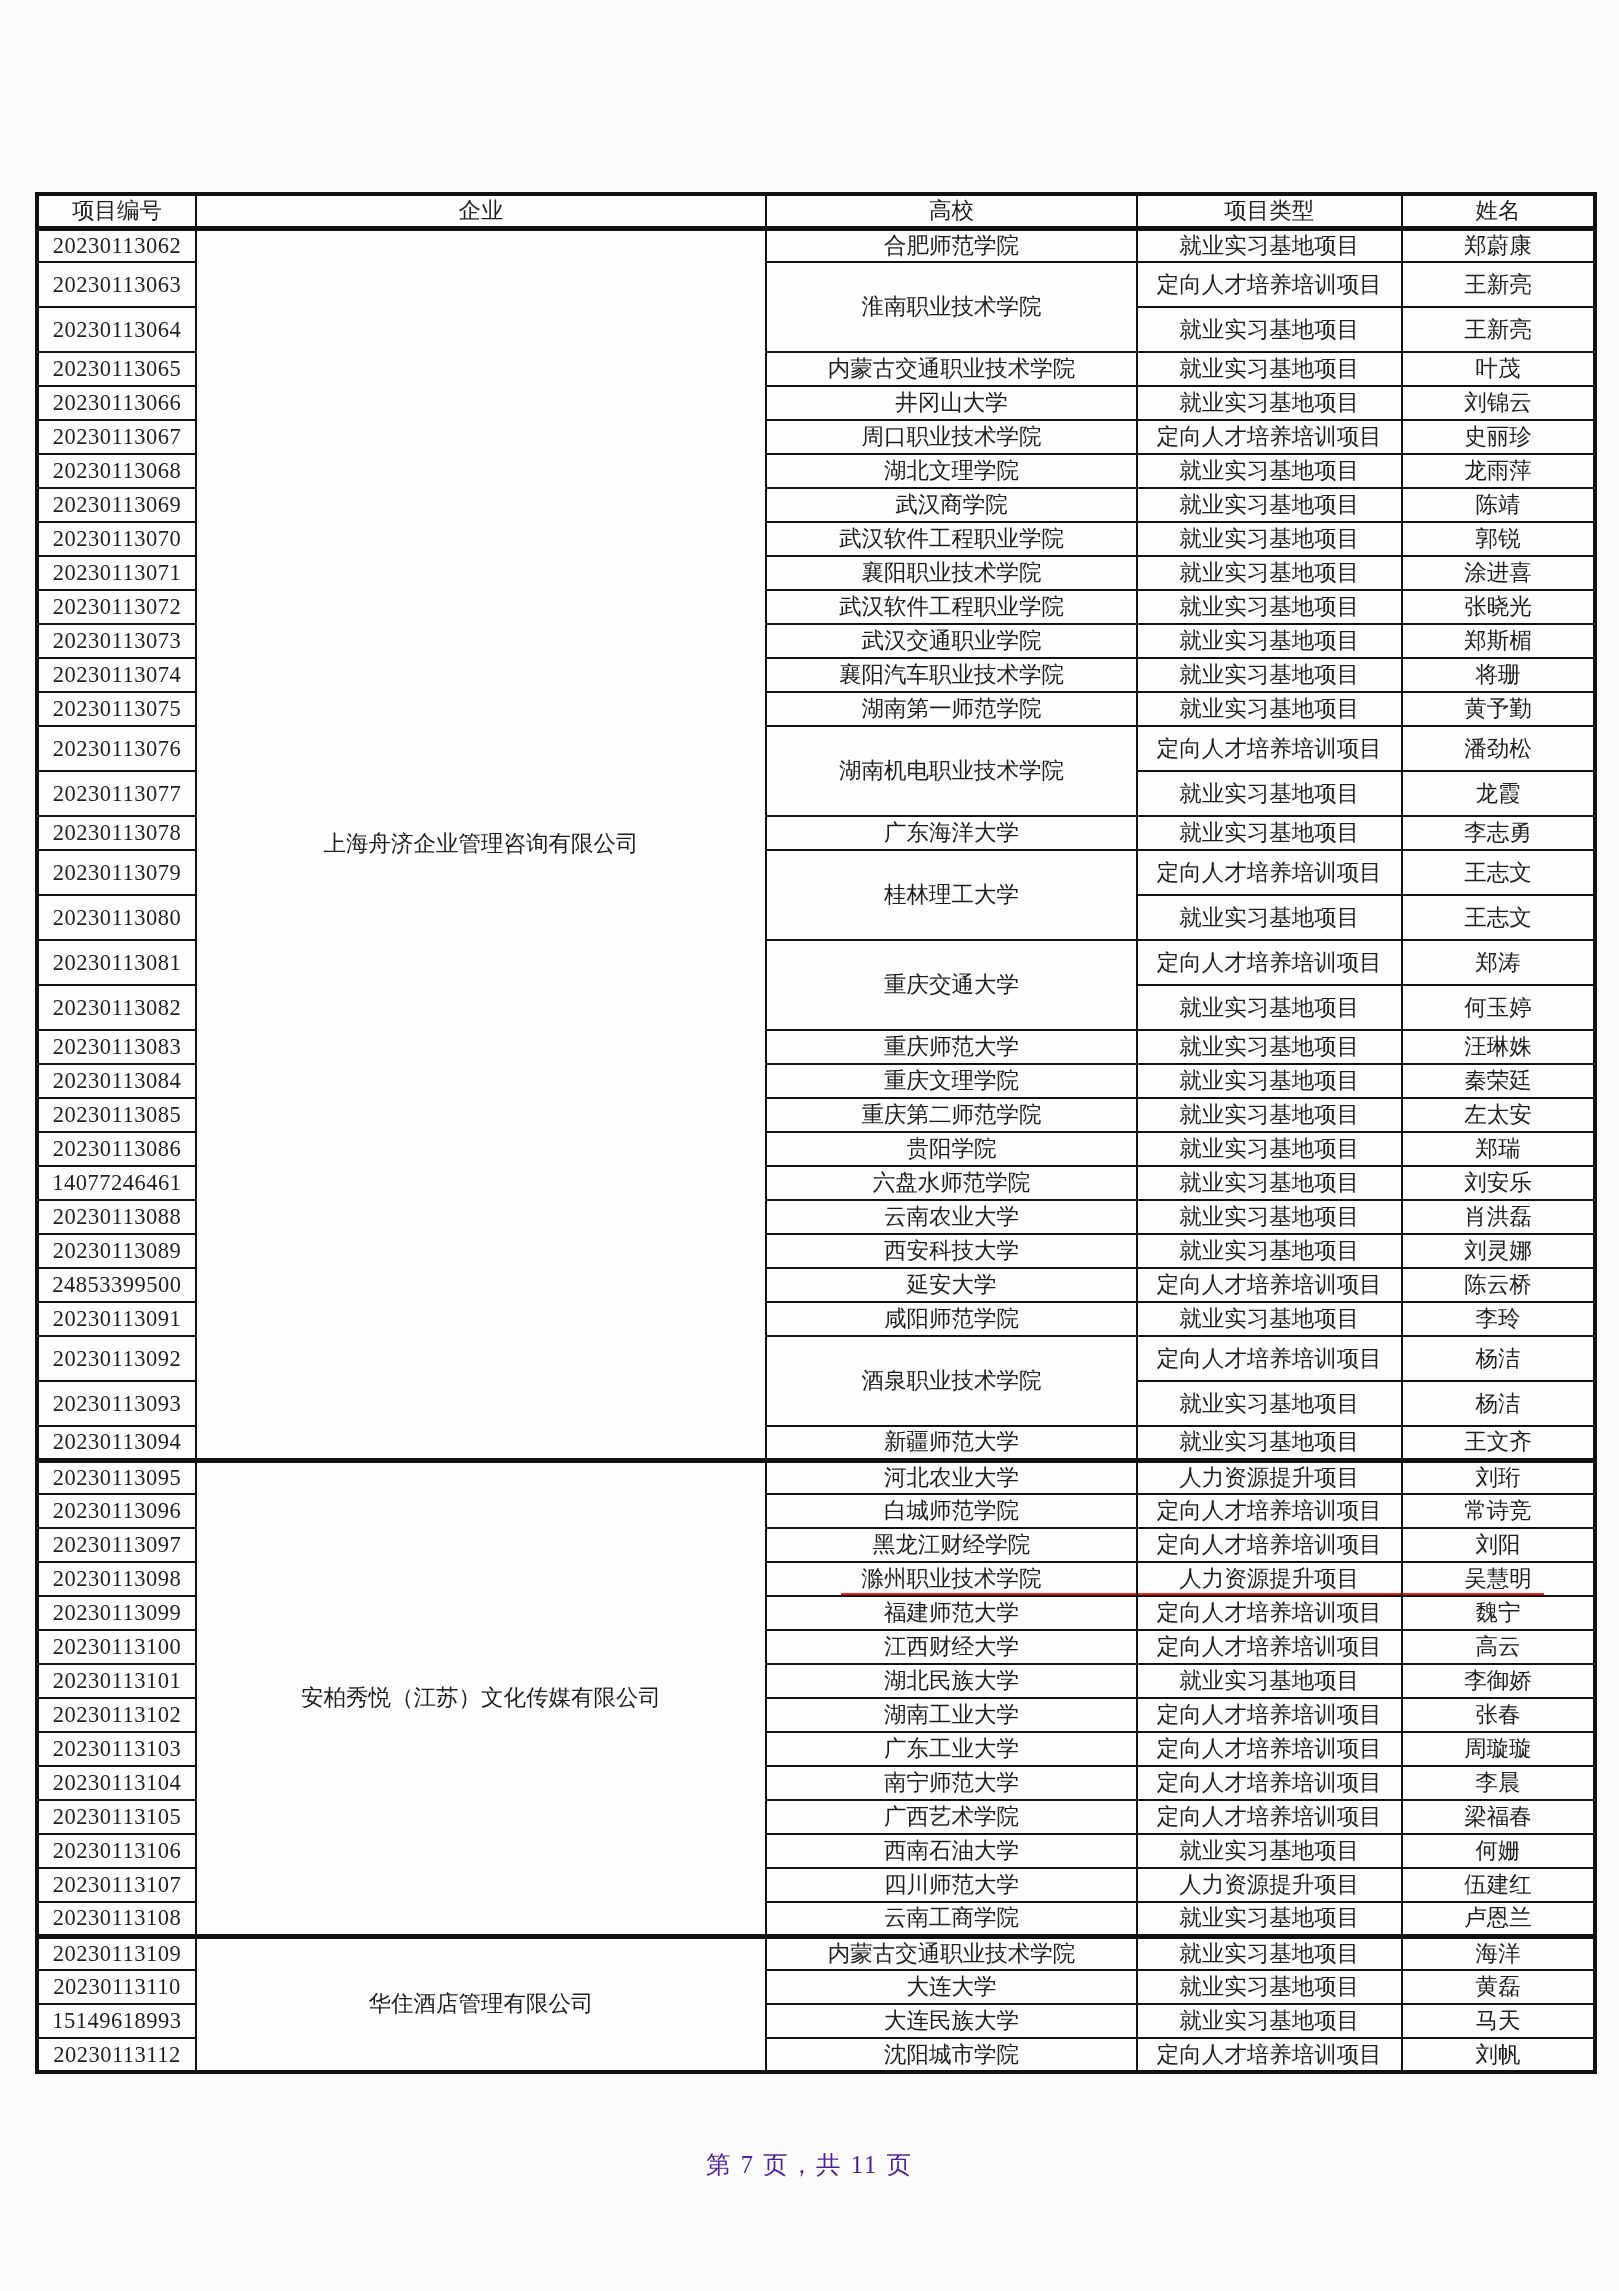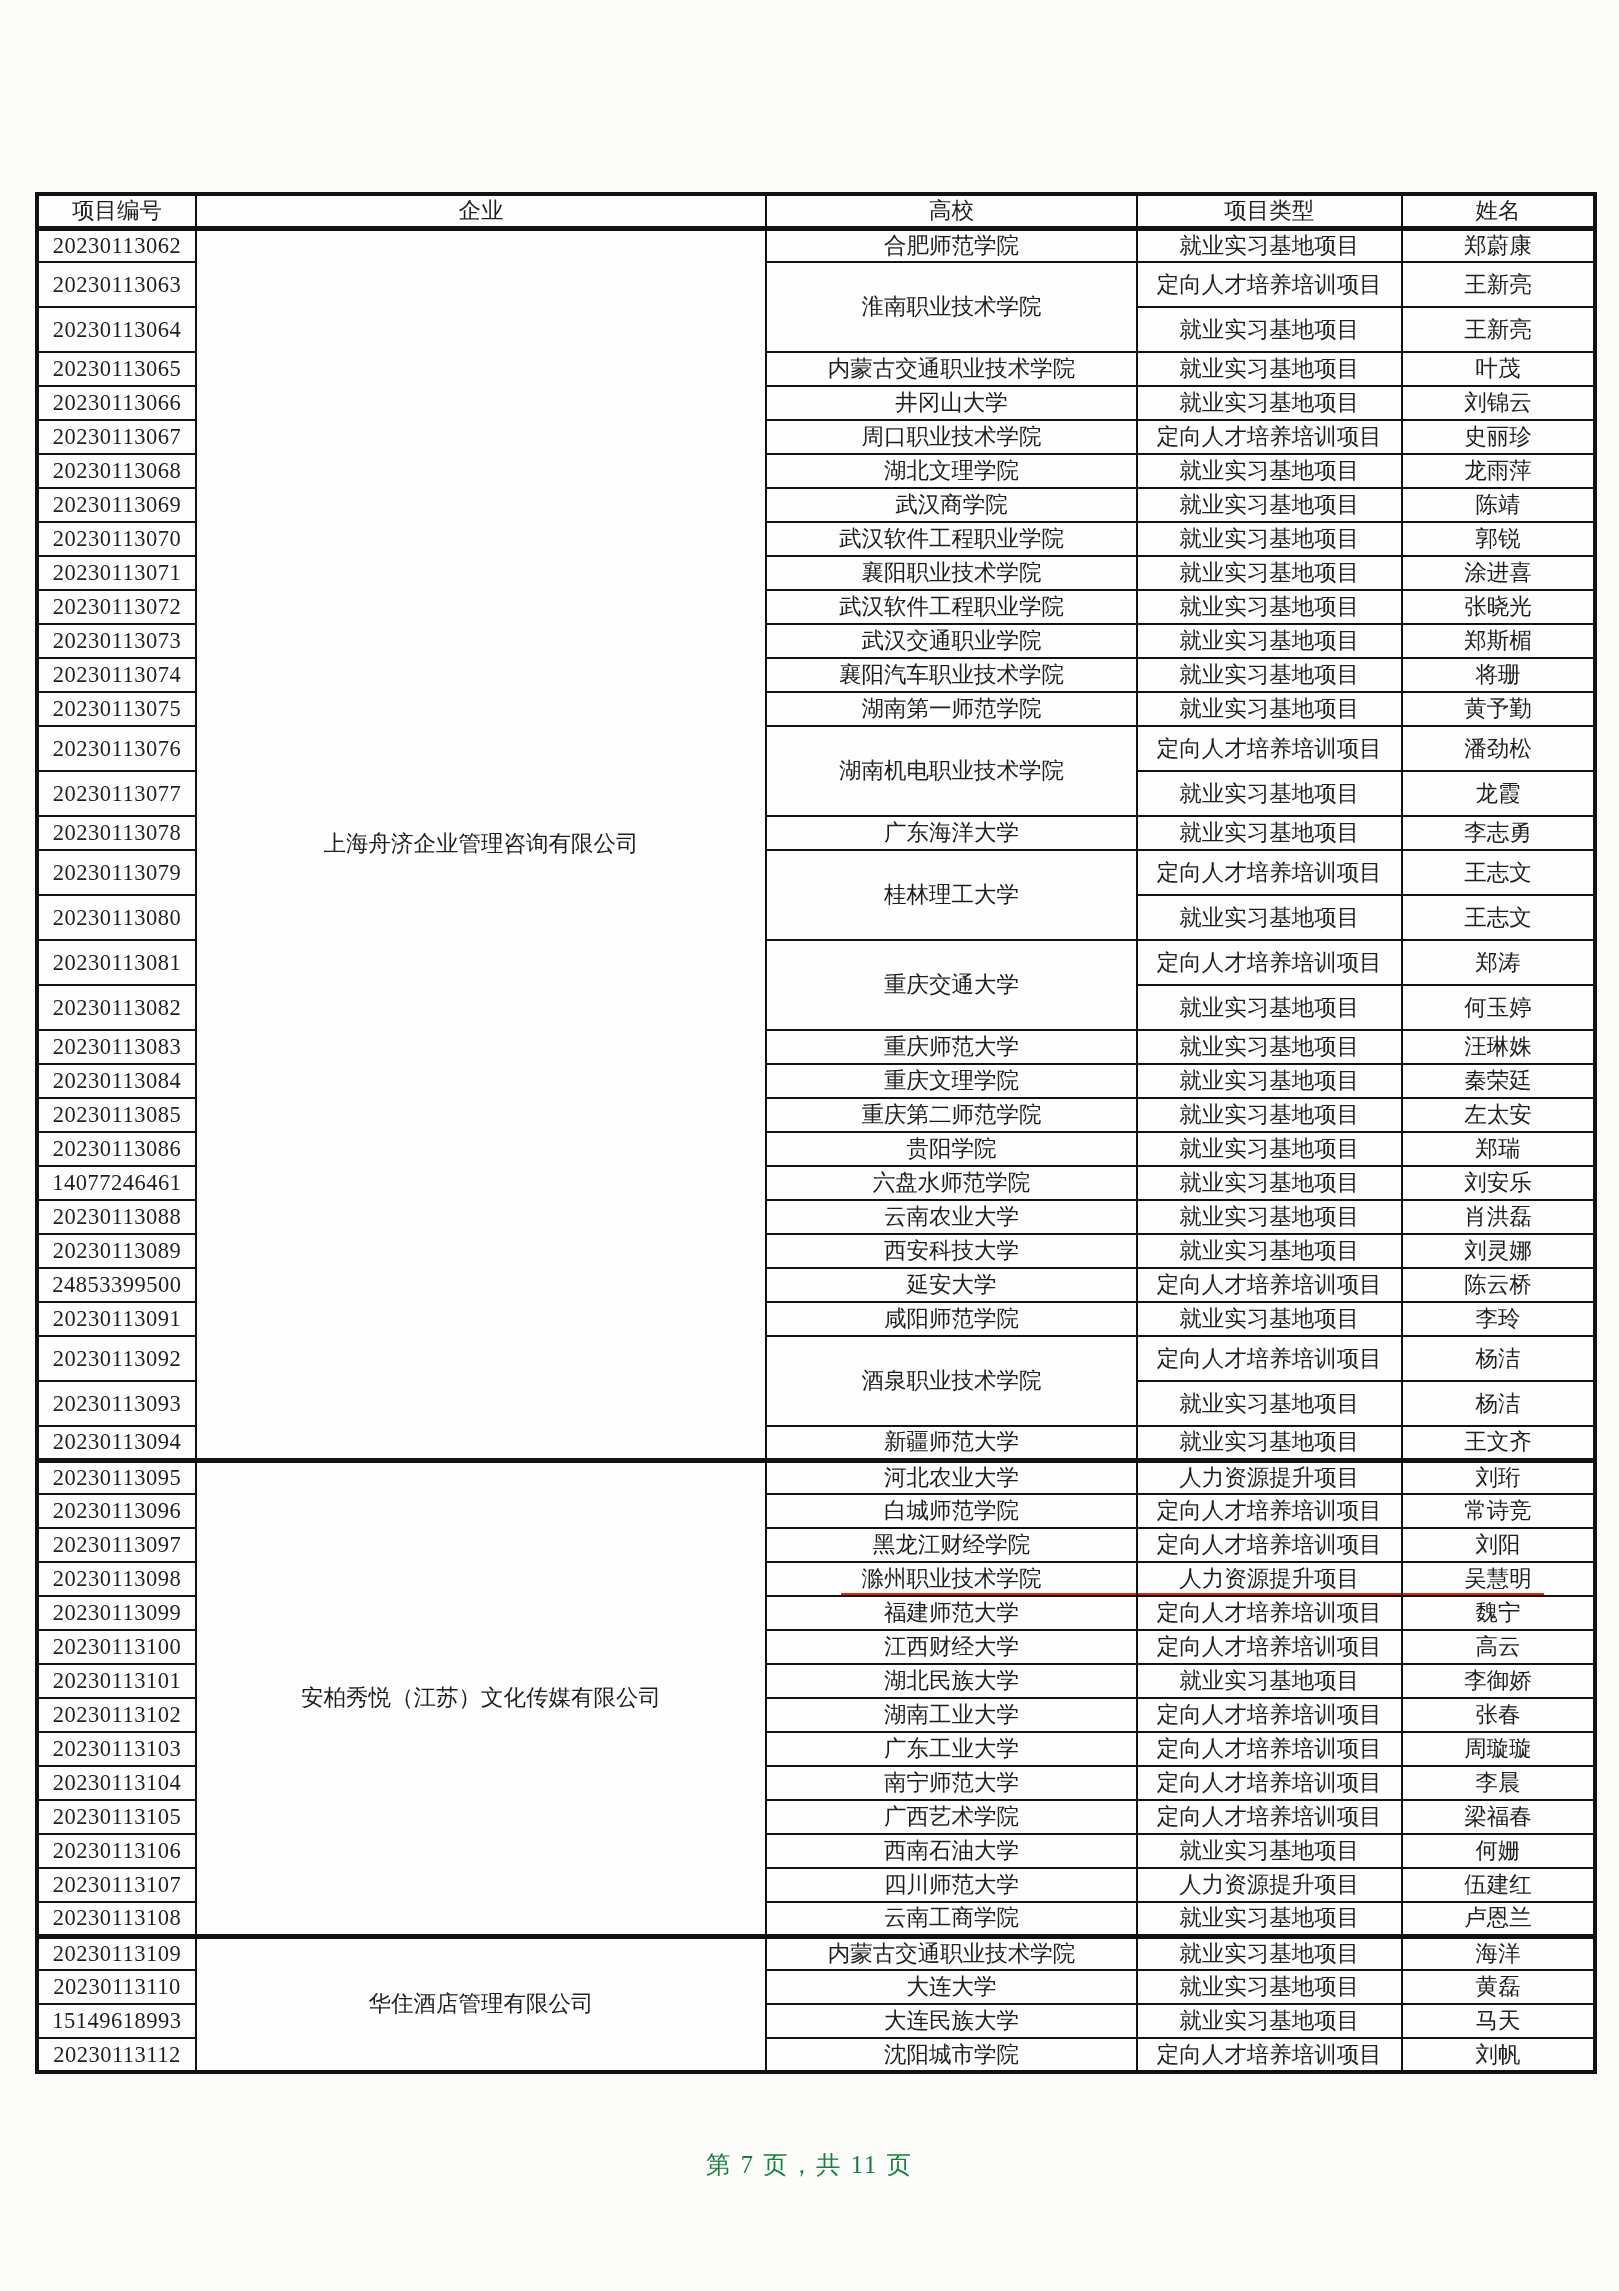--- a/index.html
+++ b/index.html
@@ -30,21 +30,21 @@
   td.hl::after{
     content:"";position:absolute;height:6.9px;bottom:-4.9px;z-index:3;
     background:var(--hl-color,#e42310);
     left:var(--hl-left,0);right:var(--hl-right,0);
   }
   td.hl-school{--hl-left:20%;--hl-right:-2.9px;}
   td.hl-type{--hl-left:-2.9px;--hl-right:-2.9px;}
   td.hl-name{--hl-left:-2.9px;--hl-right:26%;}
   .footer{
     position:absolute;left:0;top:2148px;width:100%;
-    text-align:center;font-size:24.5px;letter-spacing:2px;color:#15803d;
+    text-align:center;font-size:24.5px;letter-spacing:2px;color:#4c1d95;
   }
 </style>
 </head>
 <body>
 
 <div class="page">
   <table class="doc-table">
     <colgroup>
       <col style="width:10.2%">
       <col style="width:36.6%">

